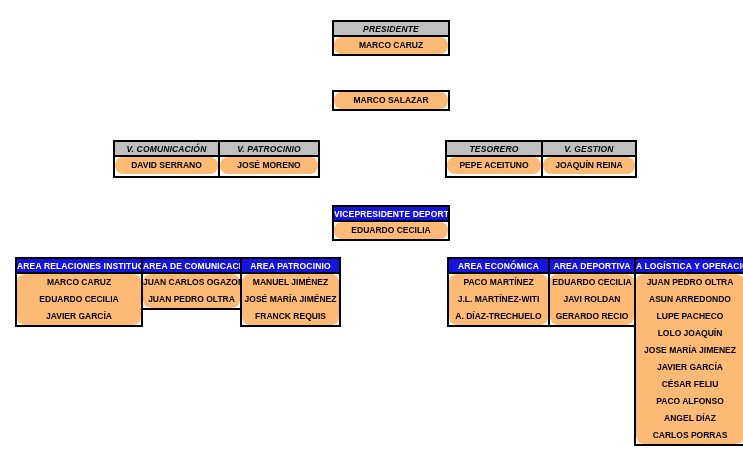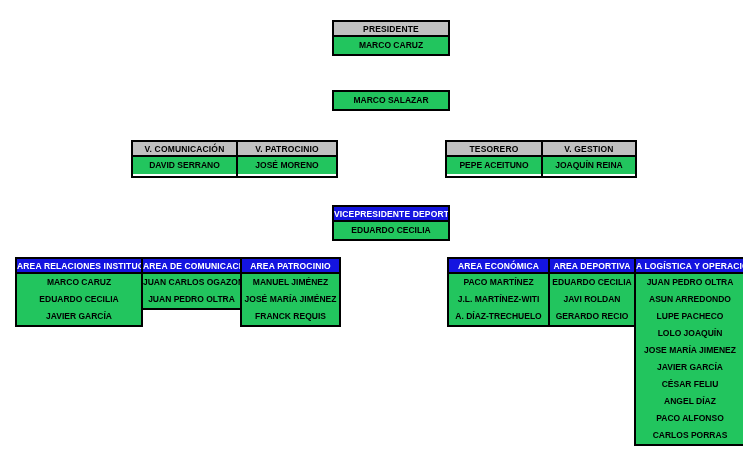--- a/index.html
+++ b/index.html
@@ -31,28 +31,30 @@
     letter-spacing: 0.15px;
     line-height: 15px;
     height: 15px;
     overflow: hidden;
     white-space: nowrap;
     border-bottom: 2px solid #000000;
   }
   .hdr-gray {
     background: #c0c0c0;
     color: #000000;
+    font-style: italic;
   }
   .hdr-blue {
     background: #1414e0;
     color: #ffffff;
   }
   .node-body {
     box-sizing: border-box;
-    background: #22c55e;
+    background: #fdba74;
+    border-radius: 8px;
   }
   .member {
     text-align: center;
     font-size: 8.5px;
     font-weight: bold;
     color: #000000;
     line-height: 17px;
     height: 17px;
     white-space: nowrap;
     overflow: hidden;
@@ -94,21 +96,21 @@
       <div class="member">MARCO CARUZ</div>
     </div>
   </div>
 
   <div class="node" style="left:332px; top:90px; width:118px;">
     <div class="node-body">
       <div class="member">MARCO SALAZAR</div>
     </div>
   </div>
 
-  <div class="pair-group" style="left:131px; top:140px; width:207px; height:38px;">
+  <div class="pair-group" style="left:113px; top:140px; width:207px; height:38px;">
     <div class="pair-col" style="width:103px;">
       <div class="node-header hdr-gray">V. COMUNICACIÓN</div>
       <div class="node-body">
         <div class="member">DAVID SERRANO</div>
       </div>
     </div>
     <div class="pair-col" style="width:100px;">
       <div class="node-header hdr-gray">V. PATROCINIO</div>
       <div class="node-body">
         <div class="member">JOSÉ MORENO</div>
@@ -184,20 +186,20 @@
     <div class="node" style="width:112px;">
       <div class="node-header hdr-blue">A LOGÍSTICA Y OPERACION</div>
       <div class="node-body">
         <div class="member">JUAN PEDRO OLTRA</div>
         <div class="member">ASUN ARREDONDO</div>
         <div class="member">LUPE PACHECO</div>
         <div class="member">LOLO JOAQUÍN</div>
         <div class="member">JOSE MARÍA JIMENEZ</div>
         <div class="member">JAVIER GARCÍA</div>
         <div class="member">CÉSAR FELIU</div>
+        <div class="member">PACO ALFONSO</div>
         <div class="member">ANGEL DÍAZ</div>
-        <div class="member">PACO ALFONSO</div>
         <div class="member">CARLOS PORRAS</div>
       </div>
     </div>
   </div>
 
 </div>
 
 </body></html>

